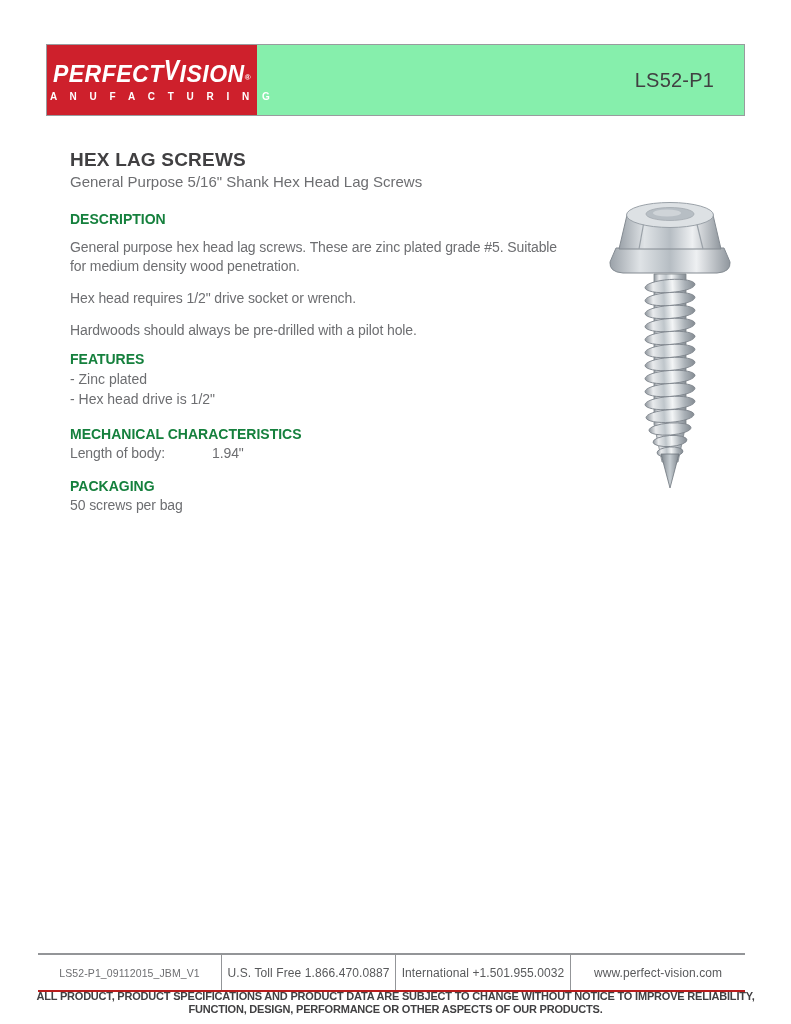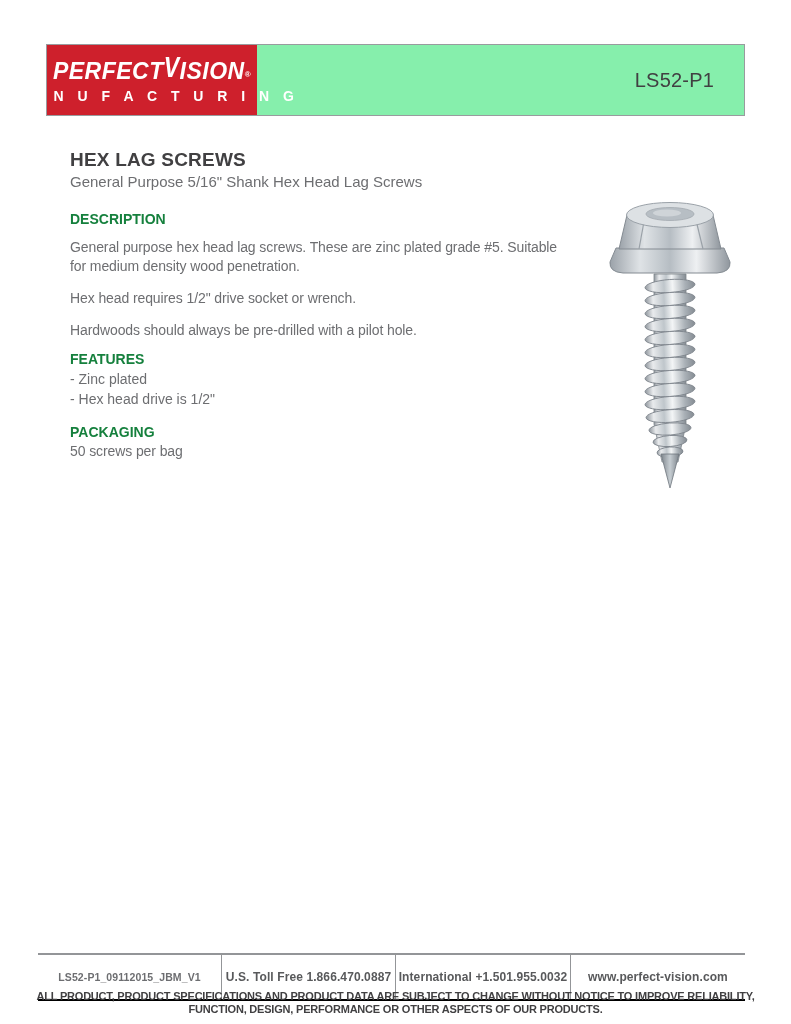--- a/index.html
+++ b/index.html
@@ -45,21 +45,21 @@
     transform: scaleY(1.3) translateY(-1px);
     transform-origin: 50% 100%;
   }
   .logo-reg {
     font-size: 8px;
     font-style: normal;
     vertical-align: 2px;
   }
   .logo-sub {
     color: #ffffff;
-    font-size: 14px;
+    font-size: 10px;
     font-weight: 700;
     letter-spacing: 5px;
     margin-top: 2px;
     white-space: nowrap;
   }
   .code-block {
     flex: 1;
     display: flex;
     align-items: center;
     justify-content: flex-end;
@@ -119,25 +119,24 @@
   .product-image {
     position: absolute;
     left: 598px; top: 196px;
     width: 144px; height: 300px;
   }
 
   
   .footer-table {
     position: absolute;
     left: 38px; top: 953px;
-    width: 707px; height: 48px;
+    width: 707px; height: 39px;
     display: flex;
     border-top: 2px solid #939598;
-    border-bottom: 2px solid #000000;
-    font-weight: bold;
+    border-bottom: 2px solid #b91c1c;
   }
   .footer-cell {
     display: flex;
     align-items: center;
     justify-content: center;
     font-size: 12px;
     color: #58595B;
     letter-spacing: 0.1px;
   }
   .footer-cell + .footer-cell { border-left: 1px solid #939598; }
@@ -185,20 +184,26 @@
     </div>
 
     <div class="sec-features">
       <div class="section-heading">FEATURES</div>
       <div class="features-list">
         <div class="feature-line">- Zinc plated</div>
         <div class="feature-line">- Hex head drive is 1/2"</div>
       </div>
     </div>
 
+    <div class="sec-mechanical">
+      <div class="section-heading">MECHANICAL CHARACTERISTICS</div>
+      <div class="body-text mech-row">
+        <span class="mech-label">Length of body:</span><span>1.94"</span>
+      </div>
+    </div>
 
     <div class="sec-packaging">
       <div class="section-heading">PACKAGING</div>
       <div class="body-text pack-text">50 screws per bag</div>
     </div>
   </div>
 
   <div class="product-image">
     <svg width="144" height="300" viewBox="0 0 132 300">
       <defs>

